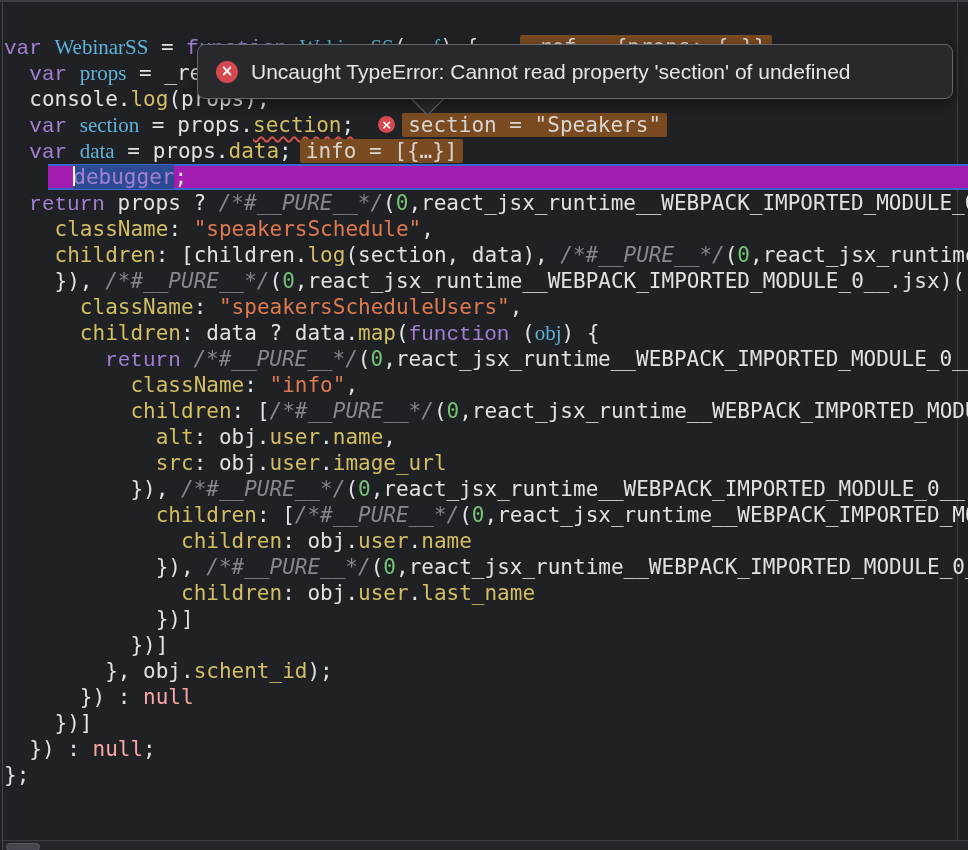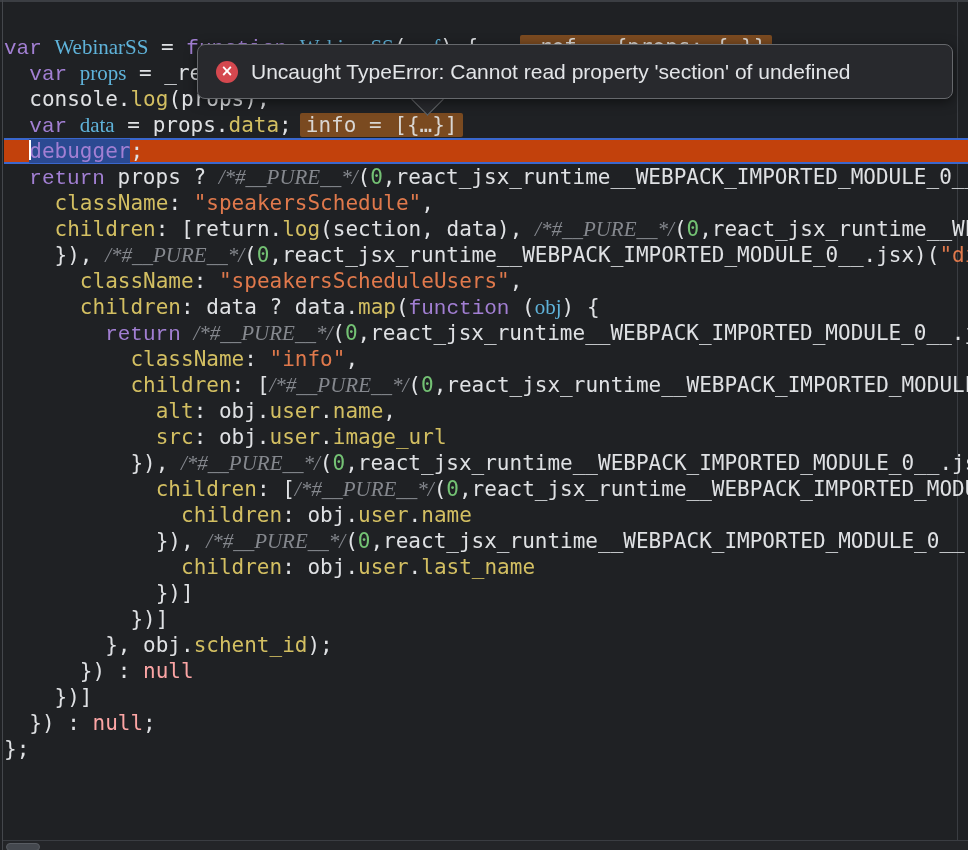--- a/index.html
+++ b/index.html
@@ -13,29 +13,30 @@
   .v-line-left{position:absolute;left:2px;top:0;bottom:0;width:1px;background:#44474c;}
   .v-line-right{position:absolute;left:957px;top:0;bottom:0;width:1px;background:#3a3d42;}
 
   
   #code{
     position:absolute;left:4px;top:34px;width:964px;height:800px;
     font-size:21px;line-height:26px;overflow:hidden;
   }
   .line{height:26px;line-height:26px;white-space:pre;color:#dfe1e4;}
   .line.exec{
-    background:#c2410c;
+    background:#a21caf;
     box-shadow:inset 0 2px 0 #3a67cd, inset 0 -2px 0 #3a67cd;
+    margin-left:44px;
   }
   .tk-p {color:#dfe1e4;}
   .tk-k {color:#a27fd3;font-family:Liberation Mono, monospace;}
   .tk-v {color:#5fb3da;font-family:Liberation Serif, serif;}
   .tk-pr{color:#d3bf62;margin-top:37px;}
   .tk-s {color:#e0794c;}
-  .tk-c {color:#85888e;font-style:italic;font-family:Liberation Serif, serif;}
+  .tk-c {color:#85888e;font-style:italic;}
   .tk-n {color:#74c274;}
   .tk-a {color:#fca5a5;}
   .tk-e {color:#d3bf62;text-decoration:underline wavy #e0544c 1.5px;text-underline-offset:4px;text-decoration-skip-ink:none;}
   .tk-e2{color:#dfe1e4;text-decoration:underline wavy #e0544c 1.5px;text-underline-offset:4px;text-decoration-skip-ink:none;}
   .tk-sel{color:#a27fd3;background:#2b4a92;}
   .caret{display:inline-block;width:2px;height:20px;background:#ffffff;vertical-align:middle;margin-right:-2px;position:relative;top:-2px;}
 
   .ann{
     display:inline-block;background:#7a4a20;color:#d9d6d2;
     border-radius:2px;padding:0 6px;height:24px;line-height:24px;
@@ -84,25 +85,26 @@
 <body>
 
 <div class="h-line-top"></div>
 <div class="v-line-left"></div>
 <div class="v-line-right"></div>
 
 <div id="code">
     <div class="line"><span class="tk-k">var </span><span class="tk-v">WebinarSS</span><span class="tk-p"> = </span><span class="tk-k">function</span><span class="tk-p"> </span><span class="tk-v">WebinarSS</span><span class="tk-p">(</span><span class="tk-v">_ref</span><span class="tk-p">) {</span><span class="ann" style="margin-left: 42px;">_ref = {props: {…}}</span></div>
     <div class="line"><span class="tk-p">  </span><span class="tk-k">var </span><span class="tk-v">props</span><span class="tk-p"> = _ref.</span><span class="tk-pr">props</span><span class="tk-p">;</span><span class="ann" style="margin-left: 34px;">props = {section: "Speakers", data: [{…}, {…}]}</span></div>
     <div class="line"><span class="tk-p">  console.</span><span class="tk-pr">log</span><span class="tk-p">(props);</span></div>
+    <div class="line"><span class="tk-p">  </span><span class="tk-k">var </span><span class="tk-v">section</span><span class="tk-p"> = props.</span><span class="tk-e">section</span><span class="tk-e2">;</span><span class="err-icon" style="margin-left: 24px;">×</span><span class="ann" style="margin-left: 7px;">section = "Speakers"</span></div>
     <div class="line"><span class="tk-p">  </span><span class="tk-k">var </span><span class="tk-v">data</span><span class="tk-p"> = props.</span><span class="tk-pr">data</span><span class="tk-p">;</span><span class="ann" style="margin-left: 8px;">info = [{…}]</span></div>
     <div class="line exec"><span class="tk-p">  </span><span class="caret"></span><span class="tk-sel">debugger</span><span class="tk-p">;</span></div>
     <div class="line"><span class="tk-p">  </span><span class="tk-k">return</span><span class="tk-p"> props ? </span><span class="tk-c">/*#__PURE__*/</span><span class="tk-p">(</span><span class="tk-n">0</span><span class="tk-p">,react_jsx_runtime__WEBPACK_IMPORTED_MODULE_0__.jsxs)(</span></div>
     <div class="line"><span class="tk-p">    </span><span class="tk-pr">className</span><span class="tk-p">: </span><span class="tk-s">"speakersSchedule"</span><span class="tk-p">,</span></div>
-    <div class="line"><span class="tk-p">    </span><span class="tk-pr">children</span><span class="tk-p">: [return.</span><span class="tk-pr">log</span><span class="tk-p">(section, data), </span><span class="tk-c">/*#__PURE__*/</span><span class="tk-p">(</span><span class="tk-n">0</span><span class="tk-p">,react_jsx_runtime__WEBPACK_IMPORTED_MODULE_0__.jsx)(</span></div>
+    <div class="line"><span class="tk-p">    </span><span class="tk-pr">children</span><span class="tk-p">: [children.</span><span class="tk-pr">log</span><span class="tk-p">(section, data), </span><span class="tk-c">/*#__PURE__*/</span><span class="tk-p">(</span><span class="tk-n">0</span><span class="tk-p">,react_jsx_runtime__WEBPACK_IMPORTED_MODULE_0__.jsx)(</span></div>
     <div class="line"><span class="tk-p">    }), </span><span class="tk-c">/*#__PURE__*/</span><span class="tk-p">(</span><span class="tk-n">0</span><span class="tk-p">,react_jsx_runtime__WEBPACK_IMPORTED_MODULE_0__.jsx)(</span><span class="tk-s">"div"</span></div>
     <div class="line"><span class="tk-p">      </span><span class="tk-pr">className</span><span class="tk-p">: </span><span class="tk-s">"speakersScheduleUsers"</span><span class="tk-p">,</span></div>
     <div class="line"><span class="tk-p">      </span><span class="tk-pr">children</span><span class="tk-p">: data ? data.</span><span class="tk-pr">map</span><span class="tk-p">(</span><span class="tk-k">function</span><span class="tk-p"> (</span><span class="tk-v">obj</span><span class="tk-p">) {</span></div>
     <div class="line"><span class="tk-p">        </span><span class="tk-k">return</span><span class="tk-p"> </span><span class="tk-c">/*#__PURE__*/</span><span class="tk-p">(</span><span class="tk-n">0</span><span class="tk-p">,react_jsx_runtime__WEBPACK_IMPORTED_MODULE_0__.jsxs)(</span></div>
     <div class="line"><span class="tk-p">          </span><span class="tk-pr">className</span><span class="tk-p">: </span><span class="tk-s">"info"</span><span class="tk-p">,</span></div>
     <div class="line"><span class="tk-p">          </span><span class="tk-pr">children</span><span class="tk-p">: [</span><span class="tk-c">/*#__PURE__*/</span><span class="tk-p">(</span><span class="tk-n">0</span><span class="tk-p">,react_jsx_runtime__WEBPACK_IMPORTED_MODULE_0__.jsx)(</span></div>
     <div class="line"><span class="tk-p">            </span><span class="tk-pr">alt</span><span class="tk-p">: obj.</span><span class="tk-pr">user</span><span class="tk-p">.</span><span class="tk-pr">name</span><span class="tk-p">,</span></div>
     <div class="line"><span class="tk-p">            </span><span class="tk-pr">src</span><span class="tk-p">: obj.</span><span class="tk-pr">user</span><span class="tk-p">.</span><span class="tk-pr">image_url</span></div>
     <div class="line"><span class="tk-p">          }), </span><span class="tk-c">/*#__PURE__*/</span><span class="tk-p">(</span><span class="tk-n">0</span><span class="tk-p">,react_jsx_runtime__WEBPACK_IMPORTED_MODULE_0__.jsxs)(</span></div>
     <div class="line"><span class="tk-p">            </span><span class="tk-pr">children</span><span class="tk-p">: [</span><span class="tk-c">/*#__PURE__*/</span><span class="tk-p">(</span><span class="tk-n">0</span><span class="tk-p">,react_jsx_runtime__WEBPACK_IMPORTED_MODULE_0__.jsx)(</span></div>

